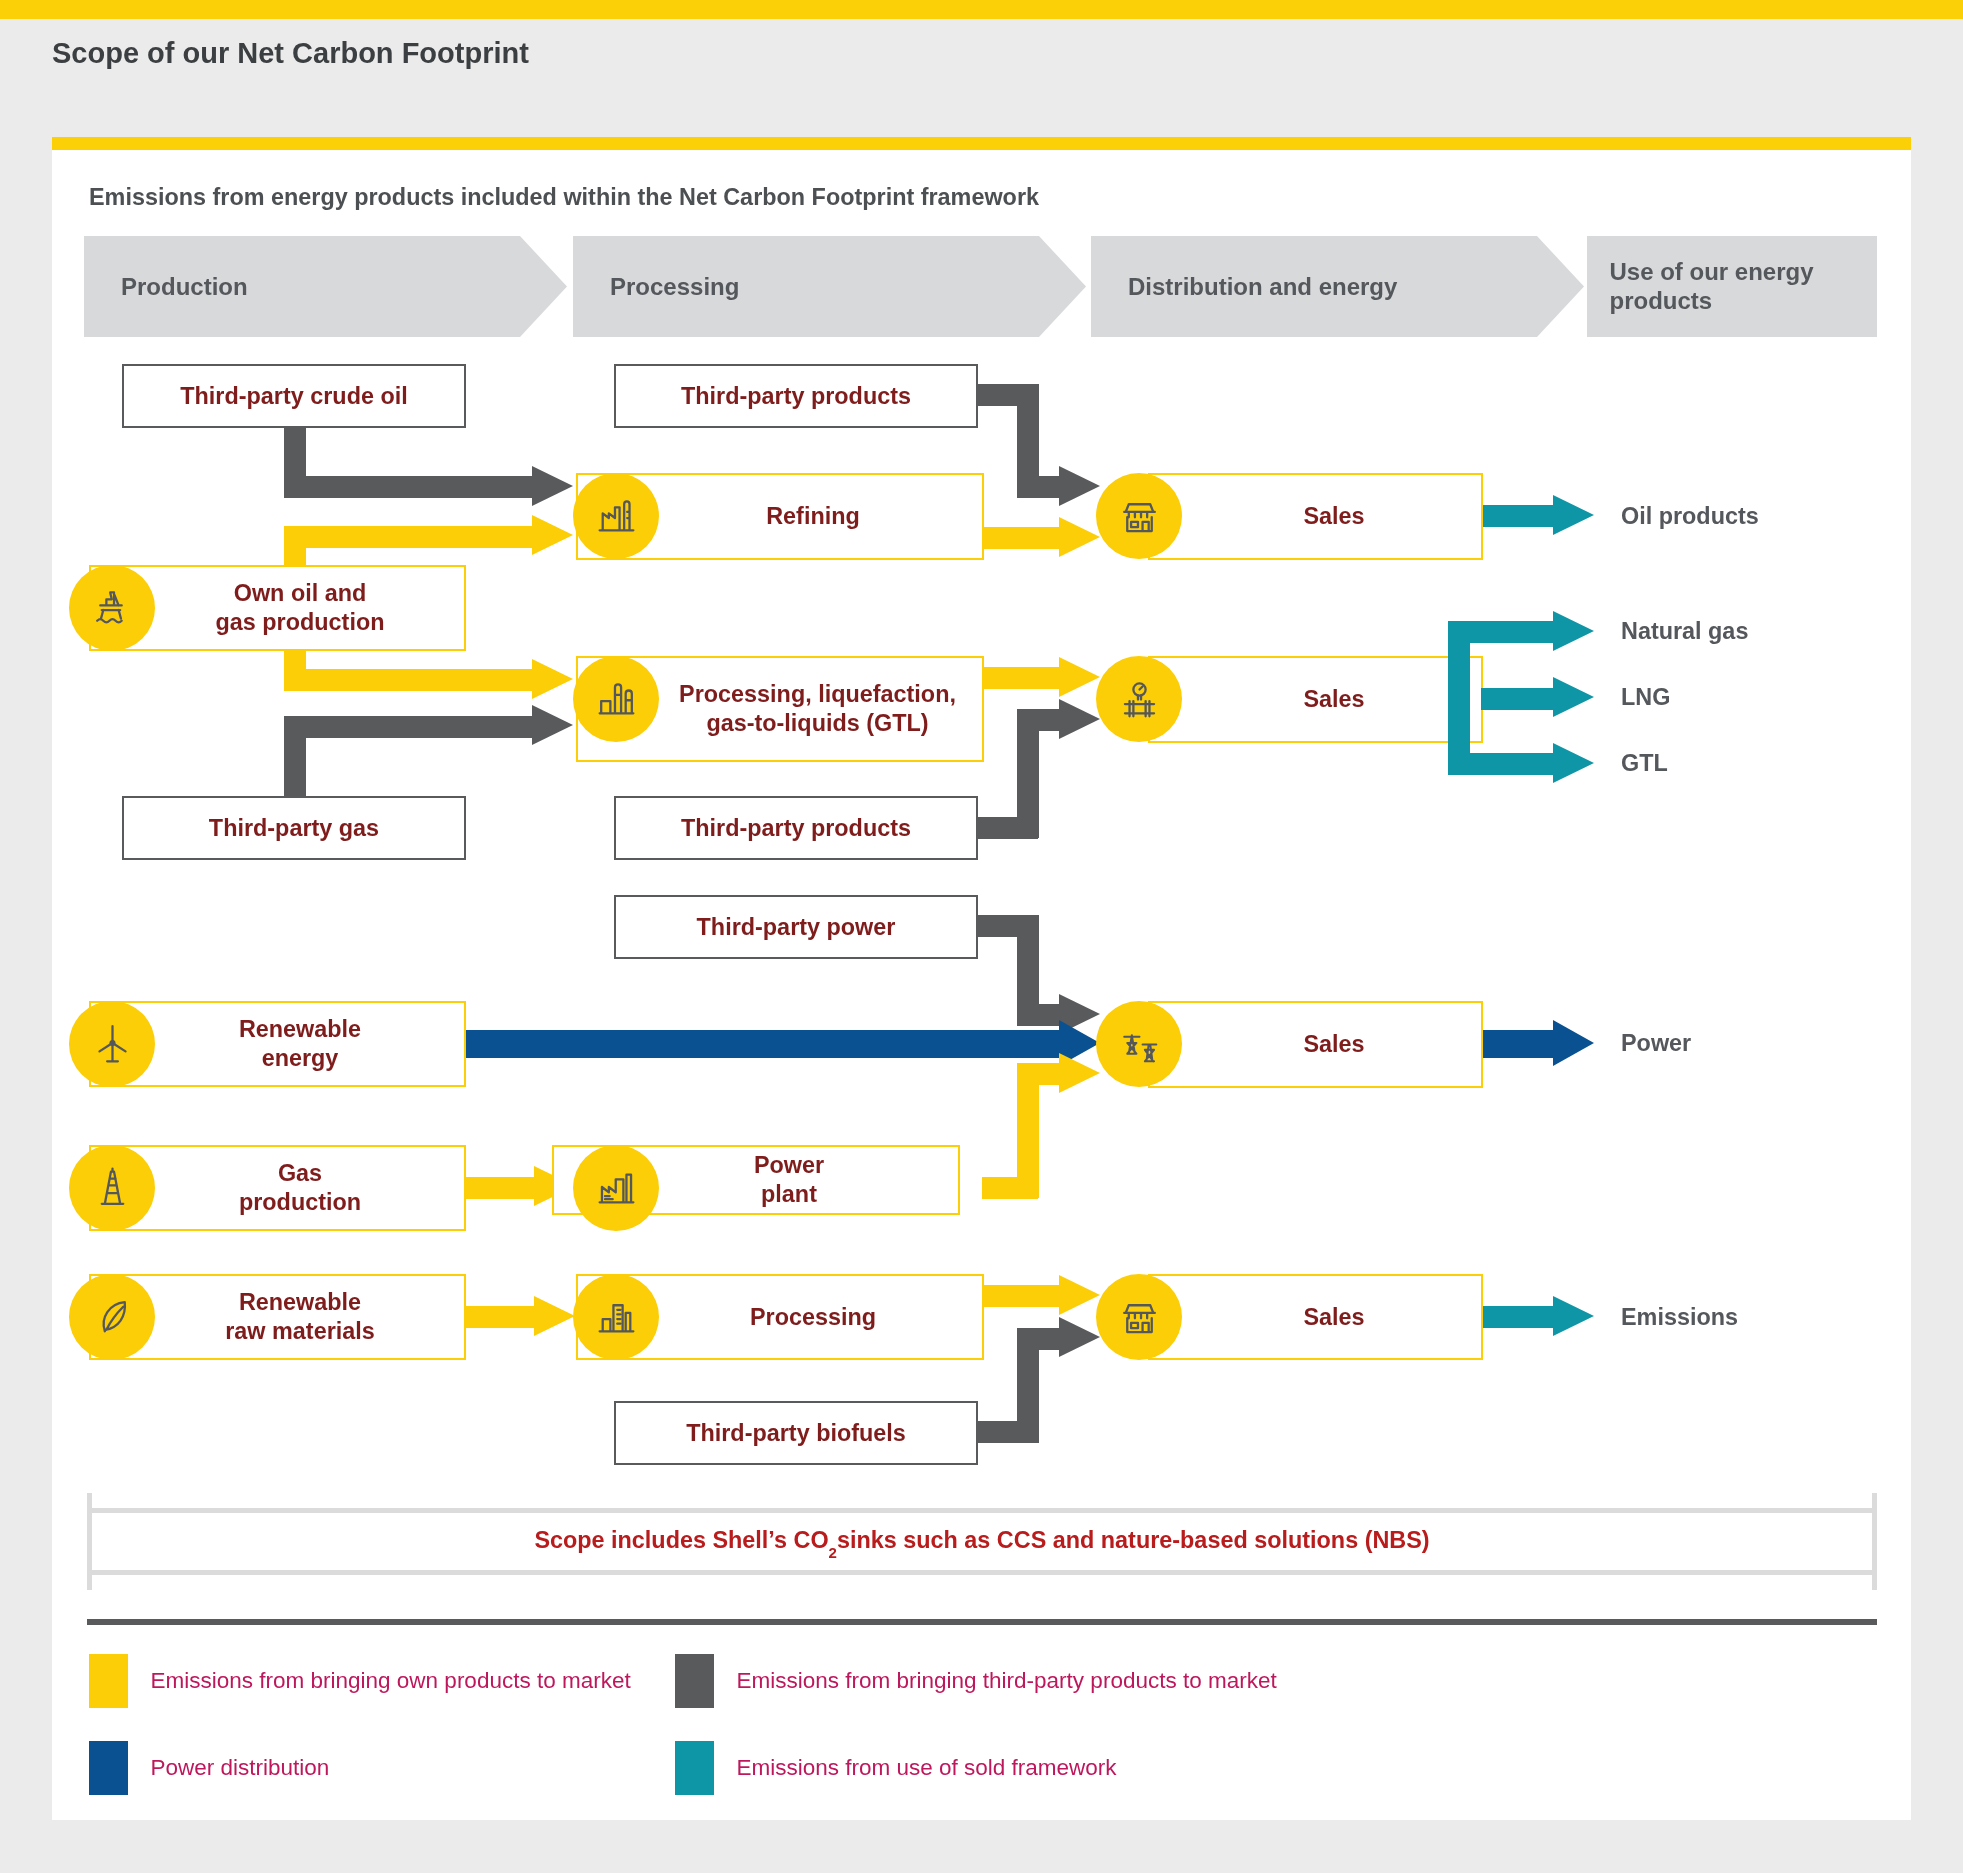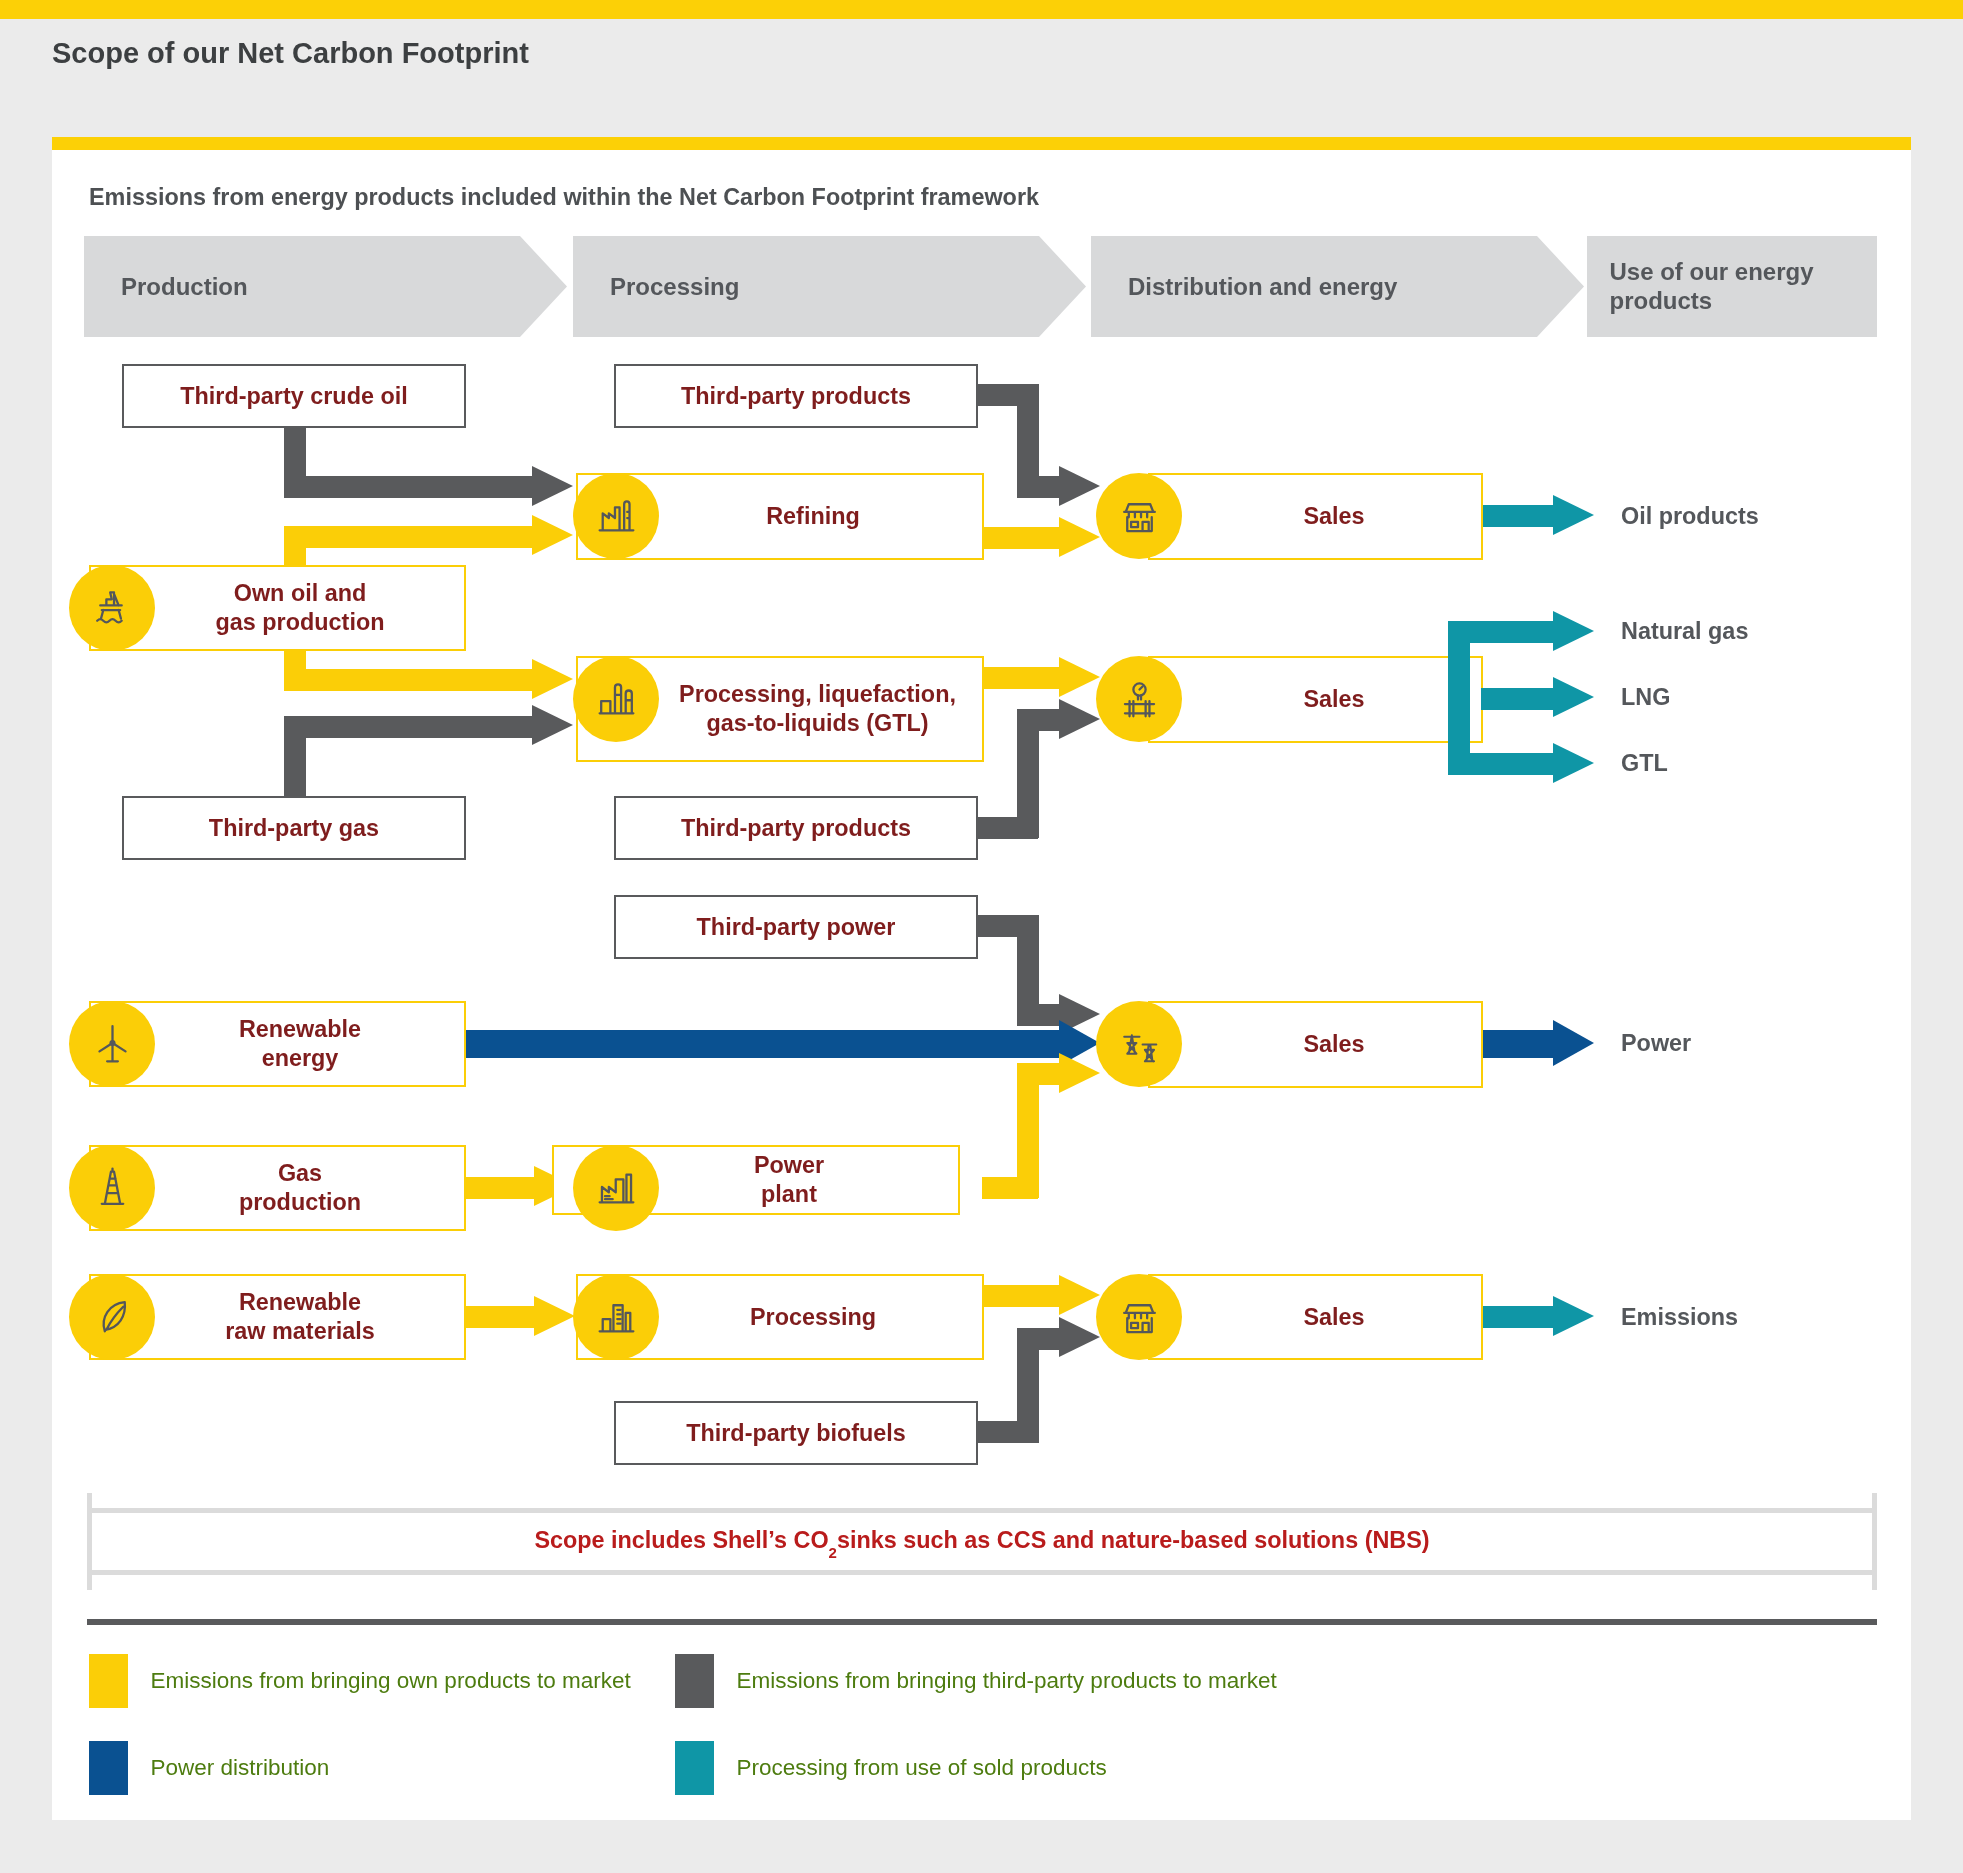--- a/index.html
+++ b/index.html
@@ -38,21 +38,21 @@
   .head.blue{border-top:23.4px solid transparent;border-bottom:23.4px solid transparent;border-left:41px solid #0a5191;}
   
   .out-label{left:1621px;height:41px;display:flex;align-items:center;font-size:23.4px;font-weight:bold;color:#54575b;}
   
   .scope-line{background:#dbdbdb;}
   #scope-text{left:87px;top:1508px;width:1790px;height:64px;display:flex;align-items:center;
       justify-content:center;font-size:23.4px;font-weight:bold;color:#b91c1c;}
   #scope-text .sub{font-size:15px;align-self:flex-end;padding-bottom:11.2px;}
   #bottom-divider{left:87px;top:1619px;width:1790px;height:5.6px;background:#595a5c;}
   
-  .leg{display:flex;align-items:center;gap:22.5px;font-size:22.5px;font-weight:normal;color:#4d7c0f;}
+  .leg{display:flex;align-items:center;gap:22.5px;font-size:22.5px;font-weight:normal;color:#be185d;}
   .sw{width:39px;height:54px;flex:0 0 auto;}
   .sw.yellow{background:#fbce07;} .sw.gray{background:#595a5c;}
   .sw.blue{background:#0a5191;} .sw.teal{background:#0f96a6;}
   
   .w190{max-width:178px;} .w150{max-width:150px;} .w140{max-width:131px;}
   .w170{max-width:164px;} .w310{max-width:300px;} .w130{max-width:126px;}
 </style>
 </head>
 <body>
 
@@ -285,17 +285,17 @@
   <div class="abs leg" style="left:675px;top:1654px;">
     <span class="sw gray"></span>
     <span>Emissions from bringing third-party products to market</span>
   </div>
   <div class="abs leg" style="left:89px;top:1741px;">
     <span class="sw blue"></span>
     <span>Power distribution</span>
   </div>
   <div class="abs leg" style="left:675px;top:1741px;">
     <span class="sw teal"></span>
-    <span>Processing from use of sold products</span>
+    <span>Emissions from use of sold framework</span>
   </div>
 
 </div>
 
 
 </body></html>

